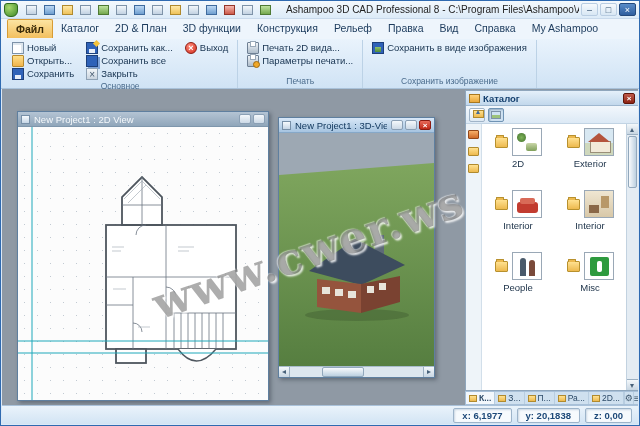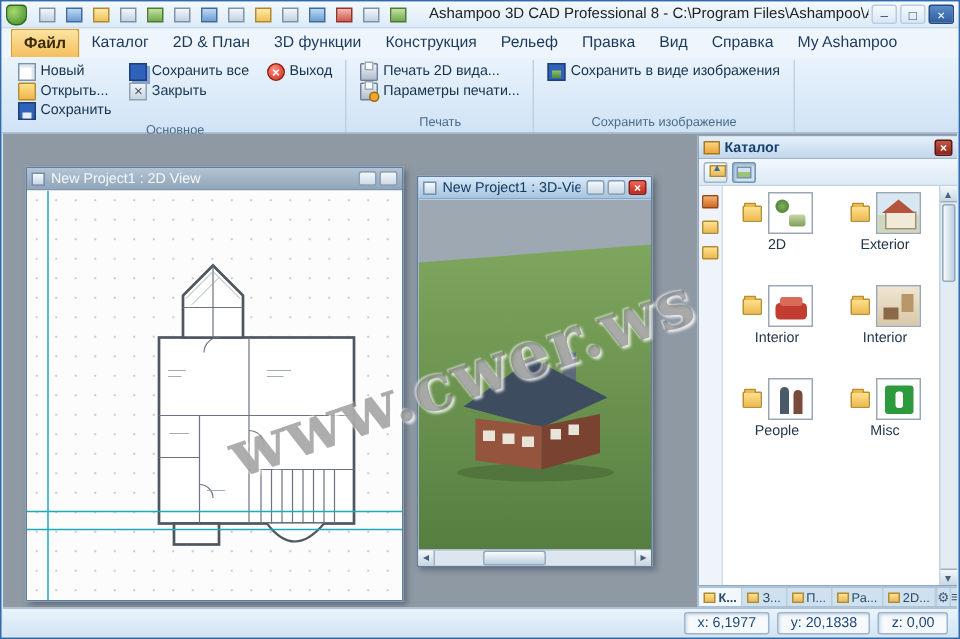--- a/index.html
+++ b/index.html
@@ -128,21 +128,21 @@
   .btab{display:flex;align-items:center;gap:2px;padding:0 3px;border-right:1px solid #b8cde0;white-space:nowrap}
   .btab.active{background:#f2f7fc;font-weight:bold}
   .btab-ic{width:8px;height:7px;background:linear-gradient(#ffe190,#edb94e);border:1px solid #b08a2e;flex:none}
   .bspacer{flex:1}
   .gear-btn,.menu-btn{width:15px;display:flex;align-items:center;justify-content:center;border-left:1px solid #b8cde0}
   .gear-btn::before{content:"⚙";font-size:9px;color:#40586e}
   .menu-btn::before{content:"≡";font-size:10px;color:#40586e}
 
   
   .statusbar{position:absolute;left:1px;right:1px;bottom:1px;height:19px;background:linear-gradient(#eaf3fb,#d2e4f4);border-top:1px solid #aac2da;display:flex;align-items:center;justify-content:flex-end;gap:5px;padding:0 6px}
-  .coord{border:1px solid #9db4ca;background:#f6fafd;border-radius:2px;font-size:9.5px;font-weight:normal;color:#1c4878;padding:1px 8px;box-shadow:inset 1px 1px 2px rgba(120,150,180,.35);white-space:nowrap}
+  .coord{border:1px solid #9db4ca;background:#f6fafd;border-radius:2px;font-size:9.5px;font-weight:bold;color:#1c4878;padding:1px 8px;box-shadow:inset 1px 1px 2px rgba(120,150,180,.35);white-space:nowrap}
 
   
   .watermark{position:absolute;left:82px;top:226px;width:450px;z-index:60;transform:rotate(-19deg);font-family:"DejaVu Serif",serif;font-size:44px;font-weight:bold;letter-spacing:1px;color:rgba(105,105,105,.55);text-shadow:1px 2px 2px rgba(255,255,255,.85),-1px -1px 1px rgba(255,255,255,.5);pointer-events:none;text-align:center;white-space:nowrap}
 </style>
 </head>
 <body>
 
 <div id="app">
 
   <div class="titlebar">
@@ -223,20 +223,24 @@
           <div class="rbtn">
               <span class="ic" data-icon="open-folder-icon"></span>
               <span class="rlbl">Открыть...</span>
             </div>
           <div class="rbtn">
               <span class="ic" data-icon="save-icon"></span>
               <span class="rlbl">Сохранить</span>
             </div>
         </div>
         <div class="rcol">
+          <div class="rbtn">
+              <span class="ic" data-icon="save-as-icon"></span>
+              <span class="rlbl">Сохранить как...</span>
+            </div>
           <div class="rbtn">
               <span class="ic" data-icon="save-all-icon"></span>
               <span class="rlbl">Сохранить все</span>
             </div>
           <div class="rbtn">
               <span class="ic" data-icon="close-project-icon"></span>
               <span class="rlbl">Закрыть</span>
             </div>
         </div>
         <div class="rcol">

